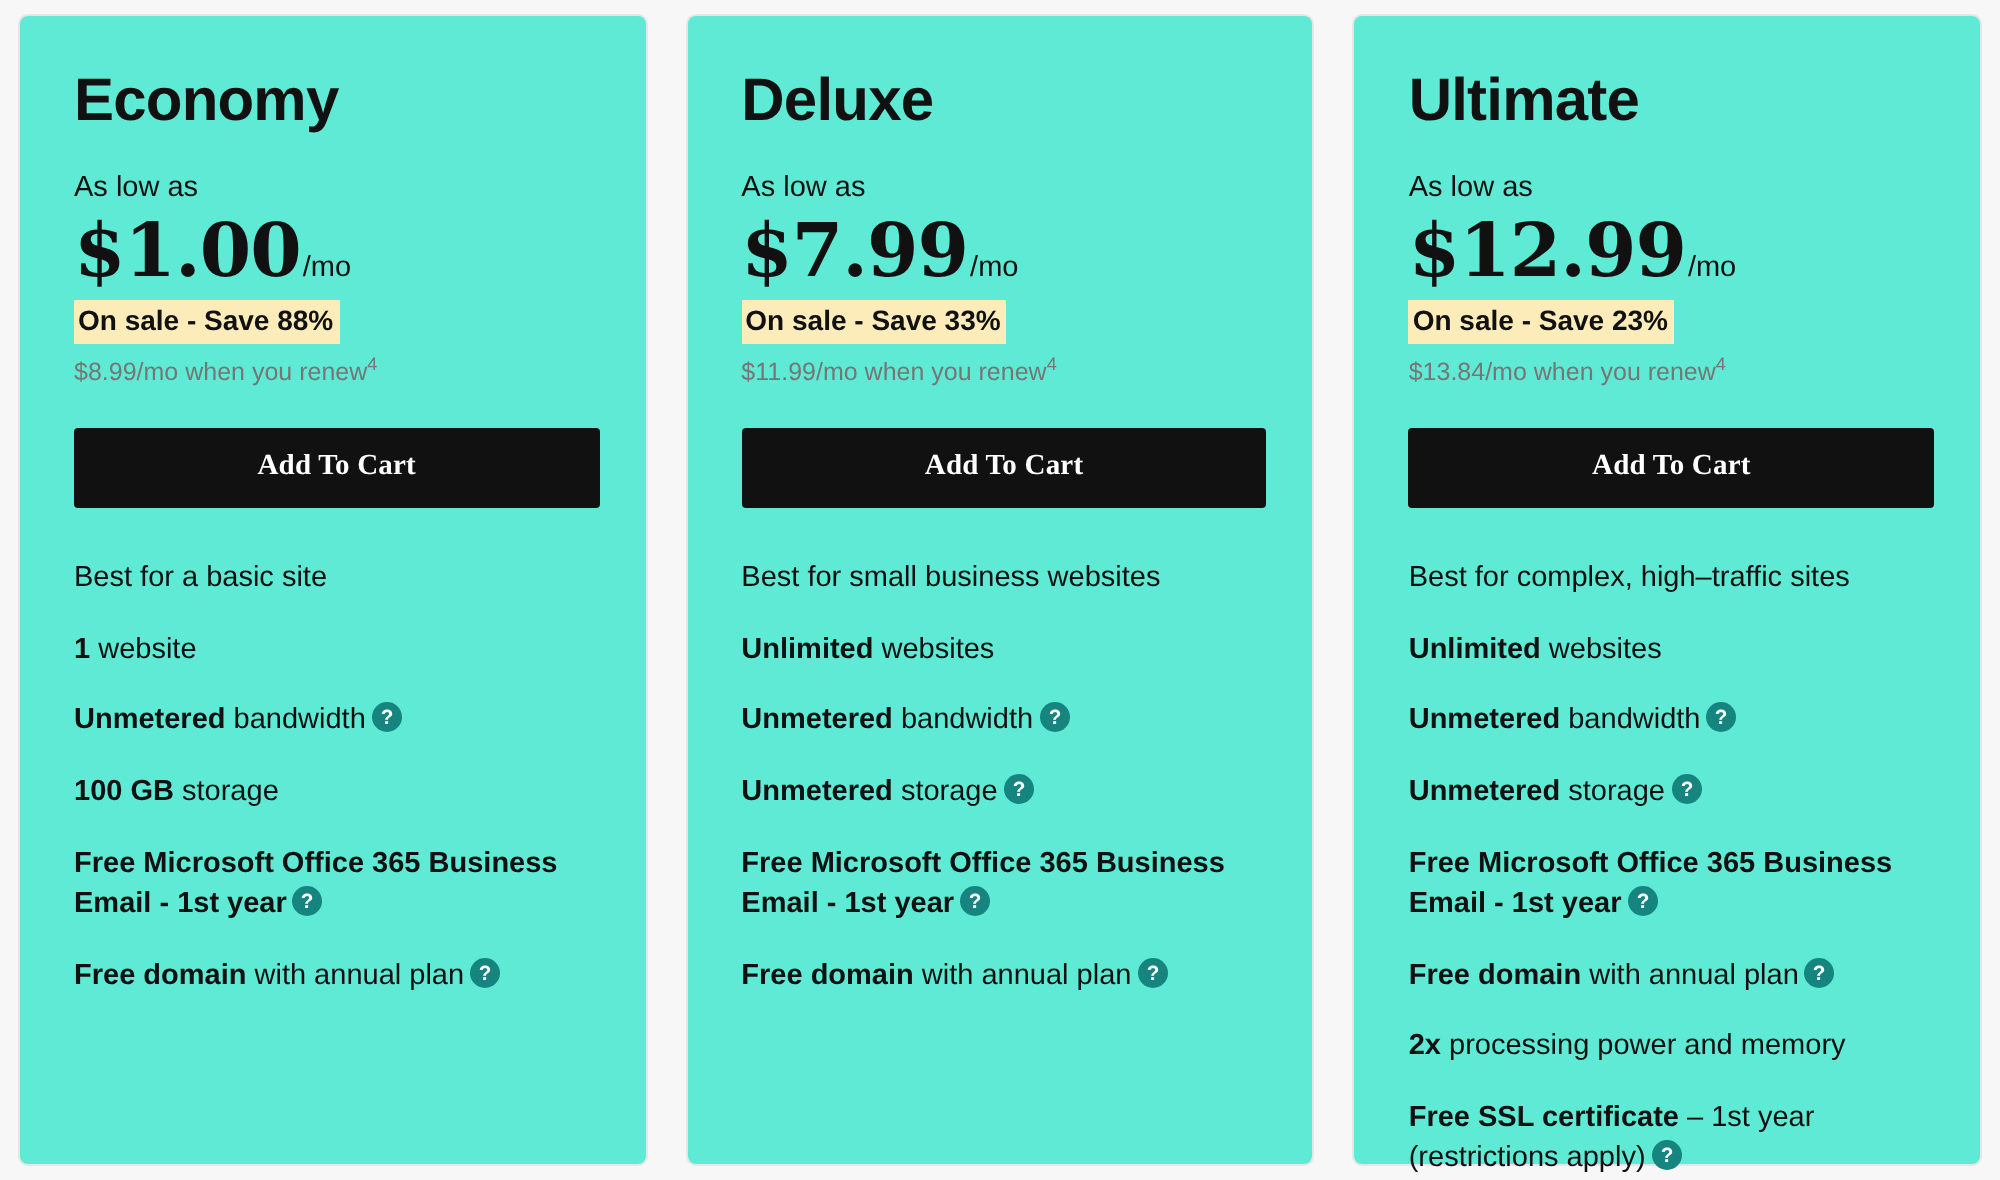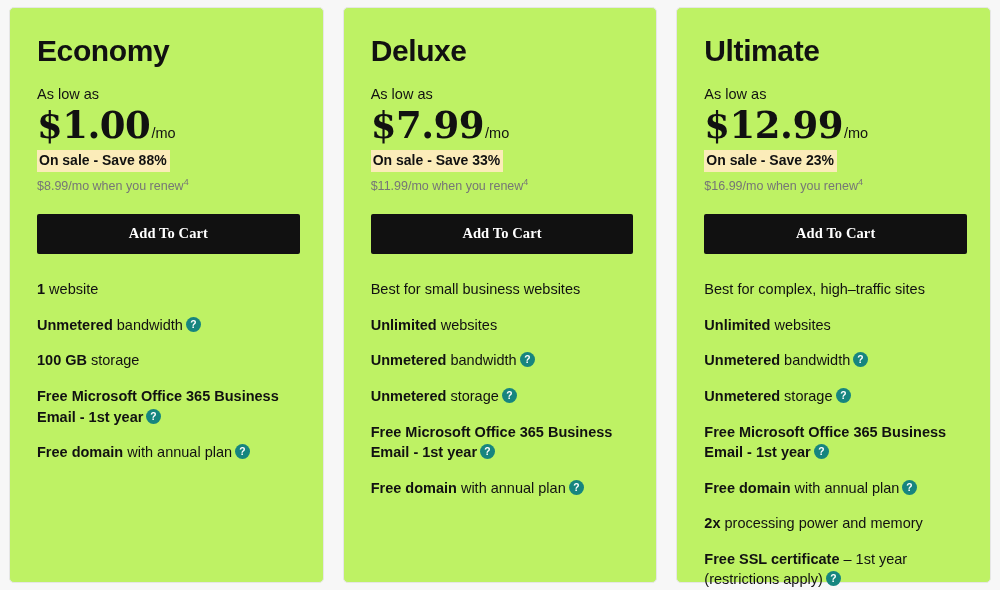--- a/index.html
+++ b/index.html
@@ -16,21 +16,21 @@
     display: flex;
     gap: 19px;
     padding: 7px 9px;
     width: 1000px;
     height: 590px;
     align-items: stretch;
   }
 
   .plan-card {
     flex: 1 1 0;
-    background: #bef264;
+    background: #5eead4;
     border: 1px solid #e6e6e6;
     border-radius: 5px;
     padding: 26px 23px 20px 27px;
     display: flex;
     flex-direction: column;
   }
 
   .plan-name {
     font-size: 30px;
     font-weight: 600;
@@ -142,20 +142,21 @@
       <div class="plan-name">Economy</div>
       <div class="as-low-as">As low as</div>
       <div class="price-row">
         <span class="price-amount">$1.00</span>
         <span class="price-period">/mo</span>
       </div>
       <div class="sale-badge-wrap"><span class="sale-badge">On sale - Save 88%</span></div>
       <div class="renew-note"><span>$8.99/mo when you renew</span><sup>4</sup></div>
       <button class="cart-button">Add To Cart</button>
       <ul class="features">
+        <li class="feature-item"><span class="feature-rest">Best for a basic site</span></li>
         <li class="feature-item"><span class="feature-strong">1</span><span class="feature-rest"> website</span></li>
         <li class="feature-item"><span class="feature-strong">Unmetered</span><span class="feature-rest"> bandwidth</span><span class="help-icon"><svg width="15" height="15" viewBox="0 0 16 16">
               <circle cx="8" cy="8" r="8" fill="#16857f"></circle>
               <text x="8" y="11.7" text-anchor="middle" fill="#ffffff" font-family="Liberation Sans, sans-serif" font-size="11" font-weight="700">?</text>
             </svg></span></li>
         <li class="feature-item"><span class="feature-strong">100 GB</span><span class="feature-rest"> storage</span></li>
         <li class="feature-item"><span class="feature-strong">Free Microsoft Office 365 Business Email - 1st year</span><span class="help-icon"><svg width="15" height="15" viewBox="0 0 16 16">
               <circle cx="8" cy="8" r="8" fill="#16857f"></circle>
               <text x="8" y="11.7" text-anchor="middle" fill="#ffffff" font-family="Liberation Sans, sans-serif" font-size="11" font-weight="700">?</text>
             </svg></span></li>
@@ -197,21 +198,21 @@
       </ul>
     </div>
     <div class="plan-card">
       <div class="plan-name">Ultimate</div>
       <div class="as-low-as">As low as</div>
       <div class="price-row">
         <span class="price-amount">$12.99</span>
         <span class="price-period">/mo</span>
       </div>
       <div class="sale-badge-wrap"><span class="sale-badge">On sale - Save 23%</span></div>
-      <div class="renew-note"><span>$16.99/mo when you renew</span><sup>4</sup></div>
+      <div class="renew-note"><span>$13.84/mo when you renew</span><sup>4</sup></div>
       <button class="cart-button">Add To Cart</button>
       <ul class="features">
         <li class="feature-item"><span class="feature-rest">Best for complex, high–traffic sites</span></li>
         <li class="feature-item"><span class="feature-strong">Unlimited</span><span class="feature-rest"> websites</span></li>
         <li class="feature-item"><span class="feature-strong">Unmetered</span><span class="feature-rest"> bandwidth</span><span class="help-icon"><svg width="15" height="15" viewBox="0 0 16 16">
               <circle cx="8" cy="8" r="8" fill="#16857f"></circle>
               <text x="8" y="11.7" text-anchor="middle" fill="#ffffff" font-family="Liberation Sans, sans-serif" font-size="11" font-weight="700">?</text>
             </svg></span></li>
         <li class="feature-item"><span class="feature-strong">Unmetered</span><span class="feature-rest"> storage</span><span class="help-icon"><svg width="15" height="15" viewBox="0 0 16 16">
               <circle cx="8" cy="8" r="8" fill="#16857f"></circle>

